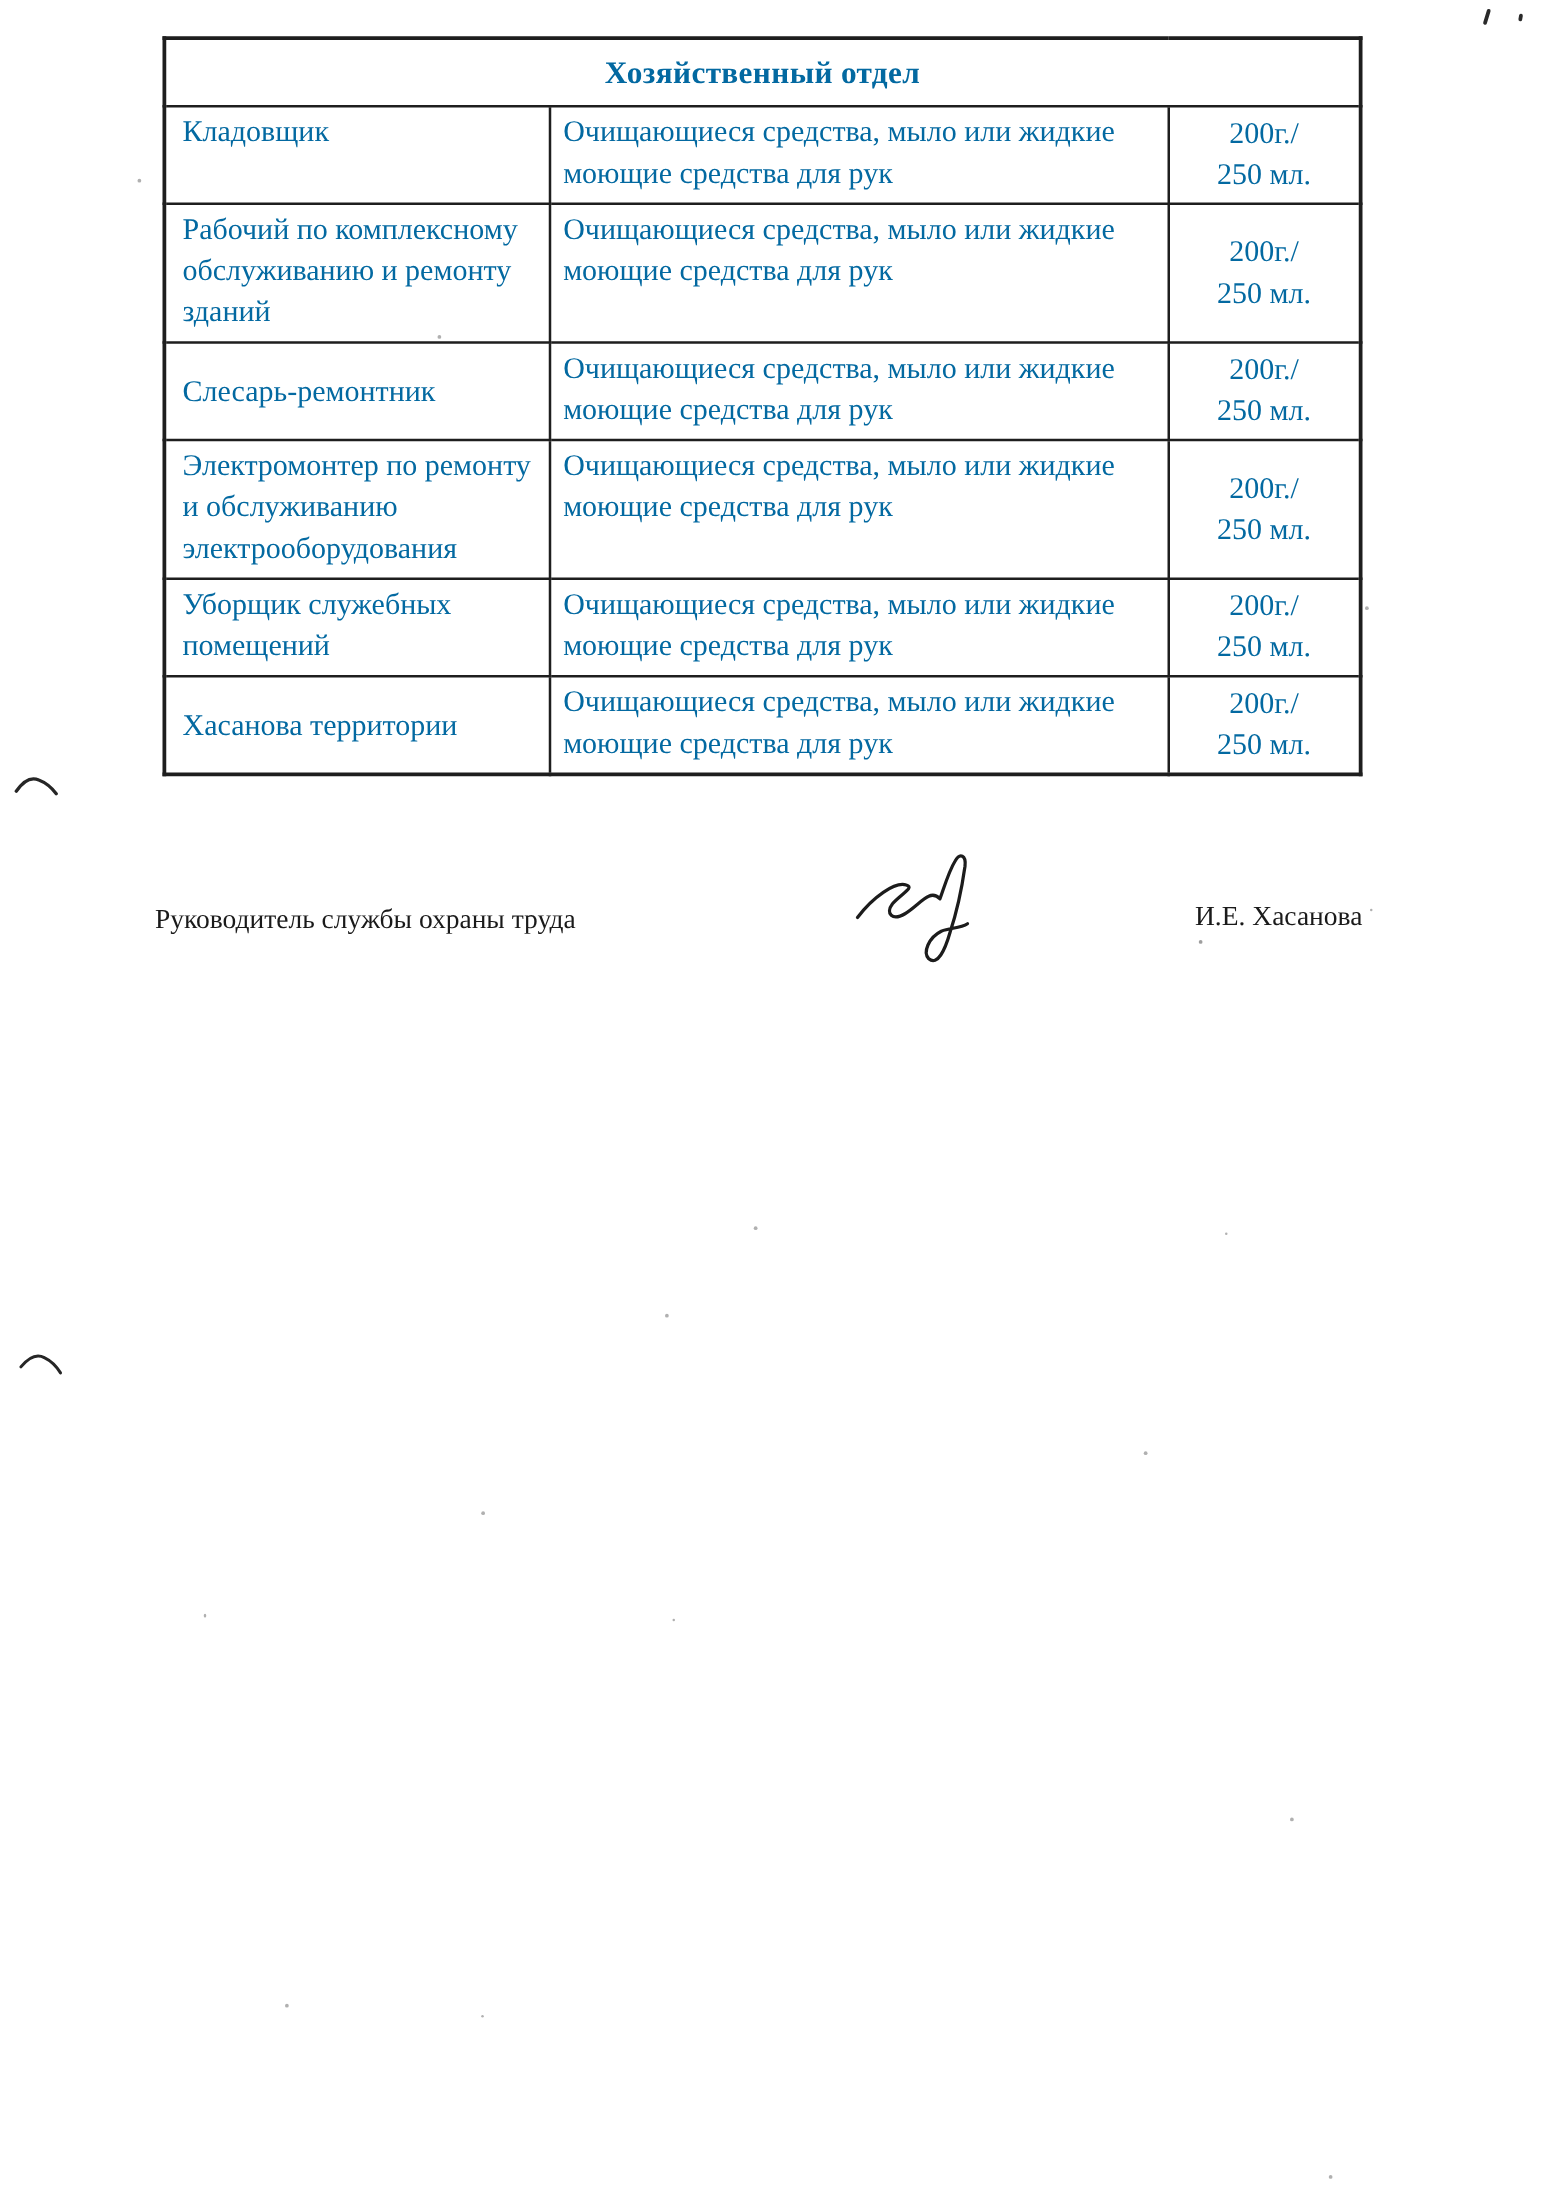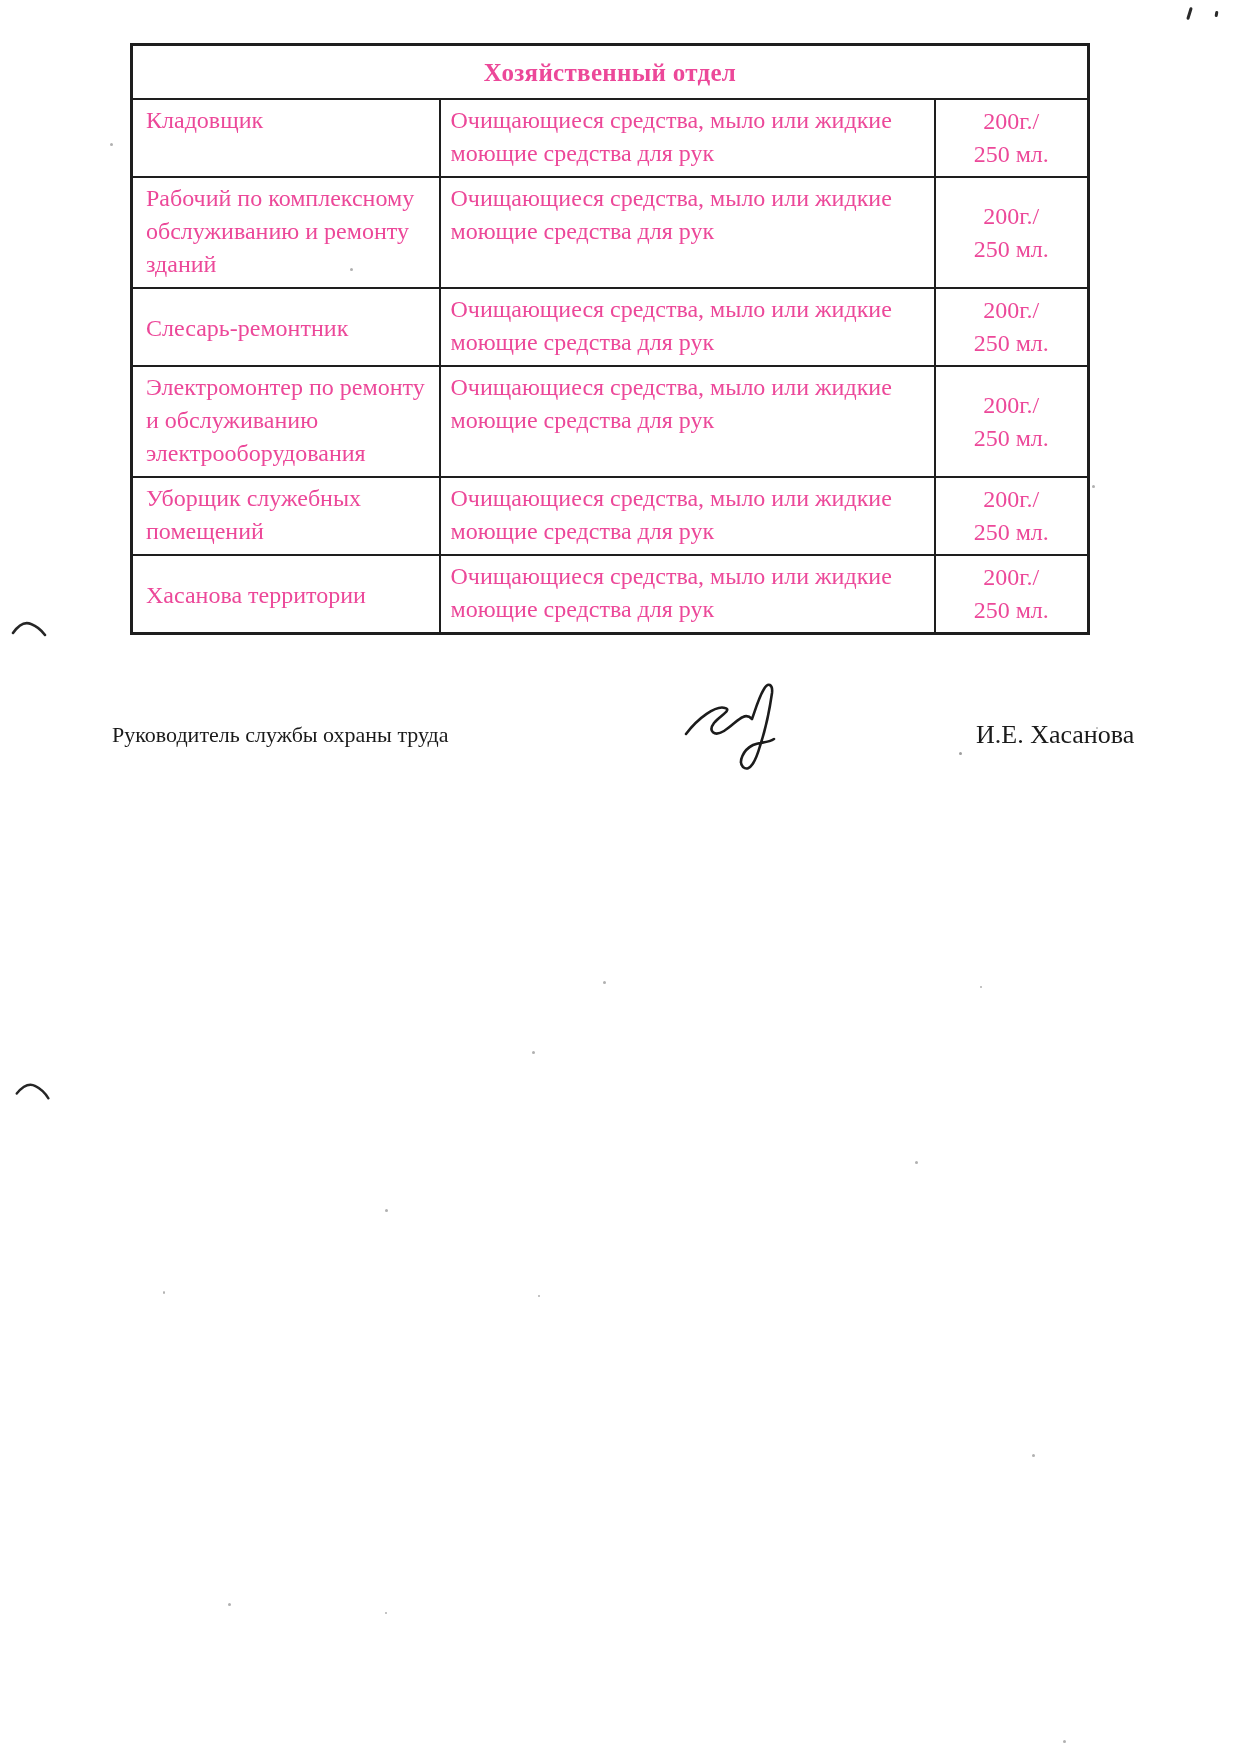--- a/index.html
+++ b/index.html
@@ -9,27 +9,27 @@
     height:1754px;
     background:#ffffff;
     overflow:hidden;
     font-family:"Liberation Serif", serif;
     color:#1a1a1a;
   }
   
   table.alloc{
     position:absolute;
     left:130px;
-    top:43px;
+    top:29px;
     width:957px;
     border-collapse:collapse;
     table-layout:fixed;
     font-size:24px;
     line-height:33px;
-    color:#ec4899;
+    color:#0369a1;
   }
   table.alloc, table.alloc th, table.alloc td{
     border:2px solid #1e1e1e;
   }
   table.alloc{border-width:3px;}
   th.section{
     font-size:25px;
     font-weight:700;
     text-align:center;
     vertical-align:middle;
@@ -50,30 +50,30 @@
     padding:4px 14px 6px 10px;
   }
   td.c3{
     text-align:center;
     vertical-align:middle;
     padding:2px 4px;
   }
   
   .sig-title{
     position:absolute;
-    left:112px;
+    left:124px;
     top:722px;
     font-size:22px;
     white-space:nowrap;
   }
   .sig-name{
     position:absolute;
-    left:976px;
+    left:956px;
     top:720px;
-    font-size:26px;
+    font-size:22px;
     white-space:nowrap;
   }
   .sig-svg{
     position:absolute;
     left:680px;
     top:680px;
   }
   
   .arc{position:absolute;}
   .arc1{left:11px;top:619px;}

